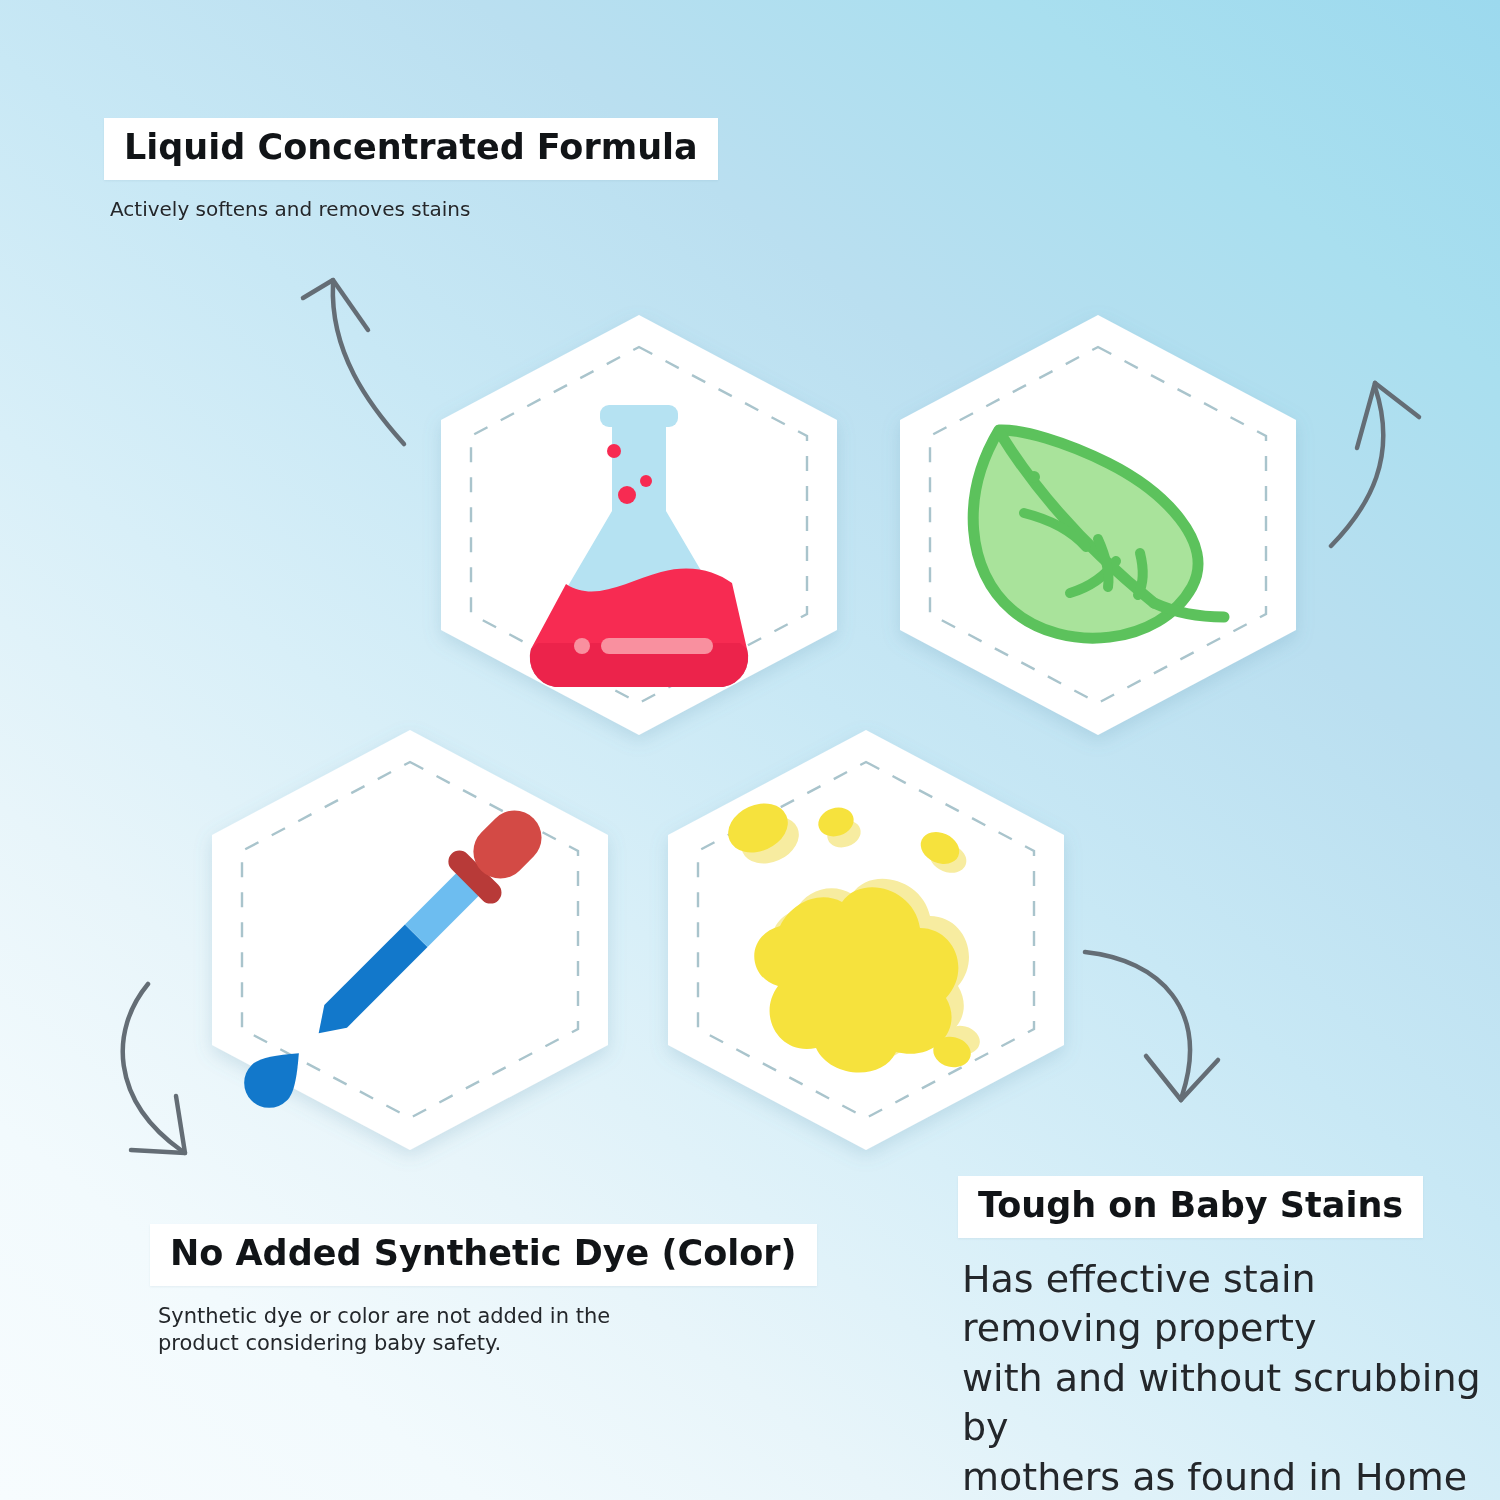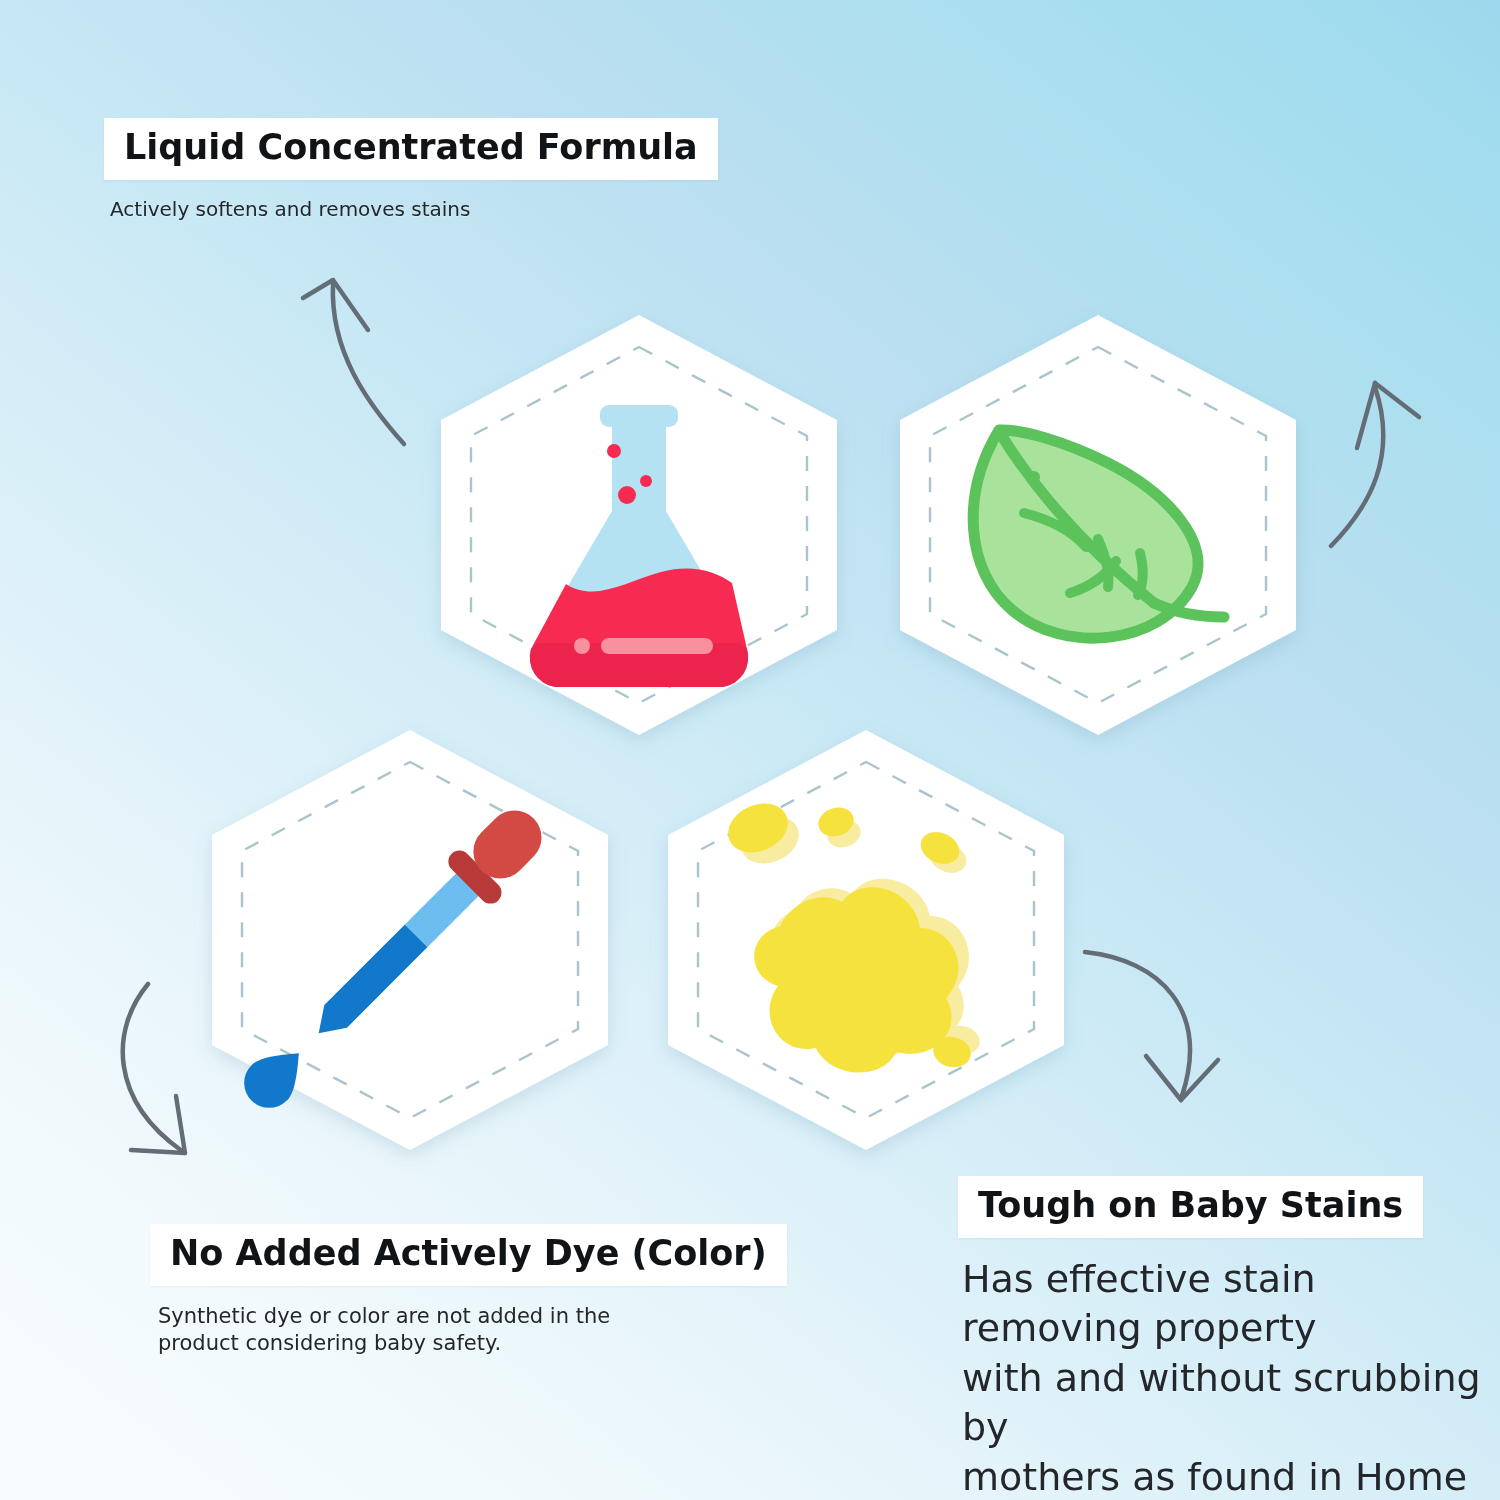--- a/index.html
+++ b/index.html
@@ -232,21 +232,21 @@
     </g>
   </svg>
 
   <div class="callout" id="callout-liquid">
     <div class="chip">Liquid Concentrated Formula</div>
     <div class="sub">Actively softens and removes stains</div>
   </div>
 
 
   <div class="callout" id="callout-dye">
-    <div class="chip">No Added Actively Dye (Color)</div>
+    <div class="chip">No Added Synthetic Dye (Color)</div>
     <div class="sub">Synthetic dye or color are not added in the
 product considering baby safety.</div>
   </div>
 
   <div class="callout" id="callout-tough">
     <div class="chip">Tough on Baby Stains</div>
     <div class="sub">Has effective stain removing property
 with and without scrubbing by
 mothers as found in Home Use Test.</div>
   </div>

